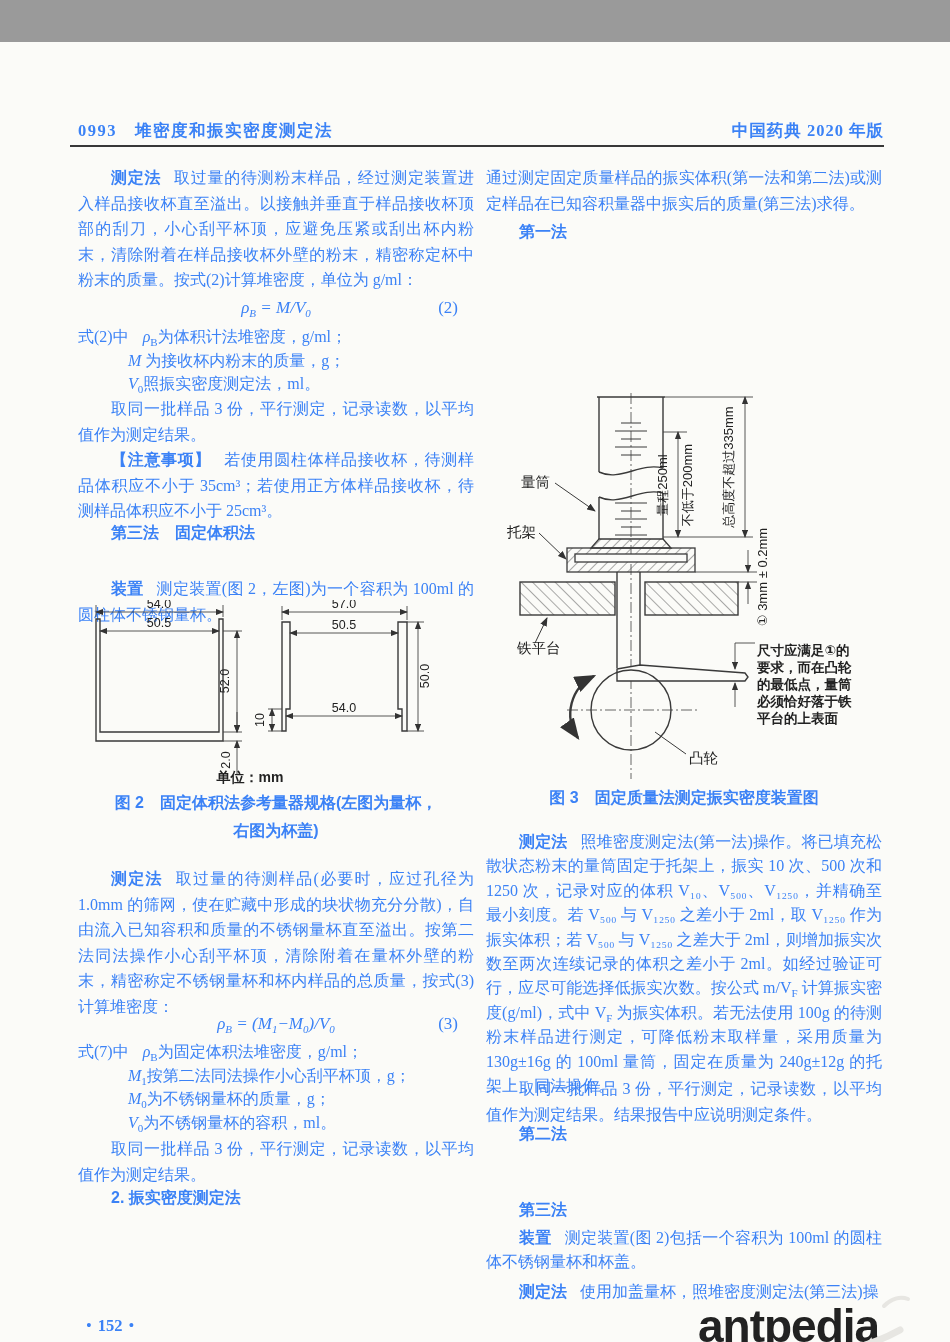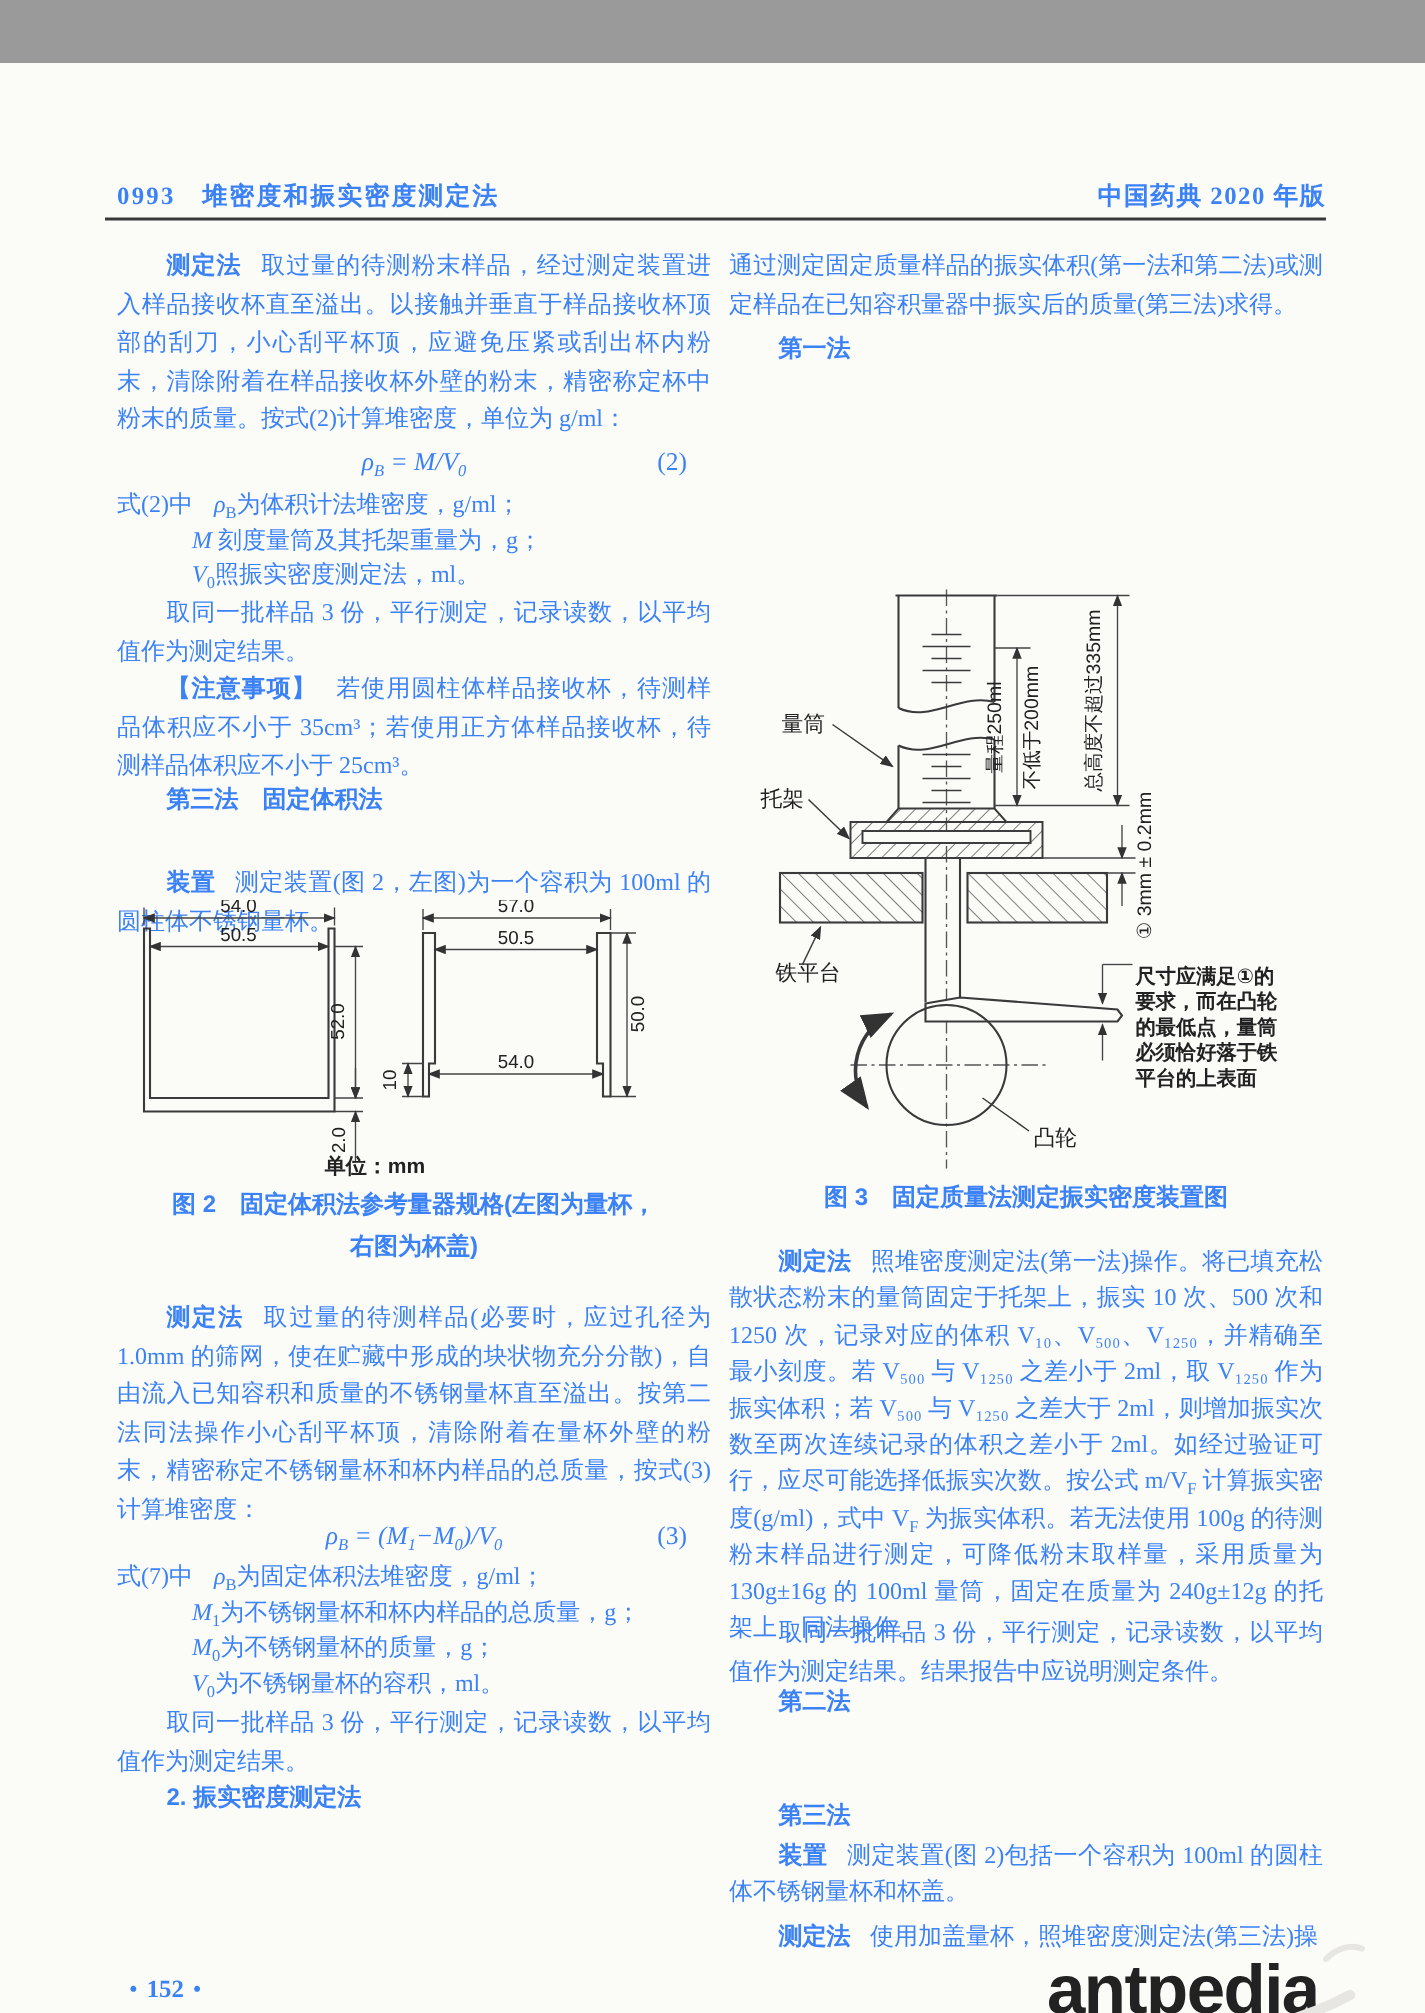--- a/index.html
+++ b/index.html
@@ -47,21 +47,21 @@
     <span class="lead">测定法</span><span>取过量的待测粉末样品，经过测定装置进入样品接收杯直至溢出。以接触并垂直于样品接收杯顶部的刮刀，小心刮平杯顶，应避免压紧或刮出杯内粉末，清除附着在样品接收杯外壁的粉末，精密称定杯中粉末的质量。按式(2)计算堆密度，单位为 g/ml：</span>
   </div>
 
   <div class="eq" style="left:78px;top:256px;">
     <span><i>ρ</i><sub>B</sub><i> = M/V</i><sub>0</sub></span>
     <span class="num">(2)</span>
   </div>
 
   <div class="defs" style="left:78px;top:283px;">
     <div class="dl"><span class="intro">式(2)中</span><i>ρ</i><sub>B</sub><span>为体积计法堆密度，g/ml；</span></div>
-    <div class="dl d2"><i>M</i><sub></sub><span> 刻度量筒及其托架重量为，g；</span></div>
+    <div class="dl d2"><i>M</i><sub></sub><span> 为接收杯内粉末的质量，g；</span></div>
     <div class="dl d2"><i>V</i><sub>0</sub><span>照振实密度测定法，ml。</span></div>
   </div>
 
   <div class="para" style="left:78px;top:354px;">取同一批样品 3 份，平行测定，记录读数，以平均值作为测定结果。</div>
 
   <div class="para" style="left:78px;top:405px;">
     <span class="lead">【注意事项】</span><span>若使用圆柱体样品接收杯，待测样品体积应不小于 35cm³；若使用正方体样品接收杯，待测样品体积应不小于 25cm³。</span>
   </div>
 
   <div class="hd" style="left:78px;top:481px;">第三法　固定体积法</div>
@@ -123,21 +123,21 @@
     <span class="lead">测定法</span><span>取过量的待测样品(必要时，应过孔径为 1.0mm 的筛网，使在贮藏中形成的块状物充分分散)，自由流入已知容积和质量的不锈钢量杯直至溢出。按第二法同法操作小心刮平杯顶，清除附着在量杯外壁的粉末，精密称定不锈钢量杯和杯内样品的总质量，按式(3)计算堆密度：</span>
   </div>
 
   <div class="eq" style="left:78px;top:972px;">
     <span><i>ρ</i><sub>B</sub><i> = (M</i><sub>1</sub><i>−M</i><sub>0</sub><i>)/V</i><sub>0</sub></span>
     <span class="num">(3)</span>
   </div>
 
   <div class="defs" style="left:78px;top:998px;">
     <div class="dl"><span class="intro">式(7)中</span><i>ρ</i><sub>B</sub><span>为固定体积法堆密度，g/ml；</span></div>
-    <div class="dl d2"><i>M</i><sub>1</sub><span>为不锈钢量杯和杯内样品的总质量，g；</span></div>
+    <div class="dl d2"><i>M</i><sub>1</sub><span>按第二法同法操作小心刮平杯顶，g；</span></div>
     <div class="dl d2"><i>M</i><sub>0</sub><span>为不锈钢量杯的质量，g；</span></div>
     <div class="dl d2"><i>V</i><sub>0</sub><span>为不锈钢量杯的容积，ml。</span></div>
   </div>
 
   <div class="para" style="left:78px;top:1094px;">取同一批样品 3 份，平行测定，记录读数，以平均值作为测定结果。</div>
 
   <div class="hd" style="left:78px;top:1146px;">2. 振实密度测定法</div>
 
 
   <div class="footer">

